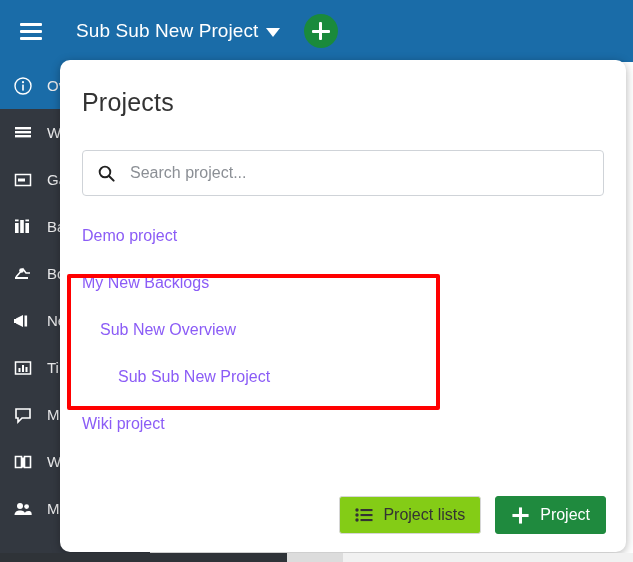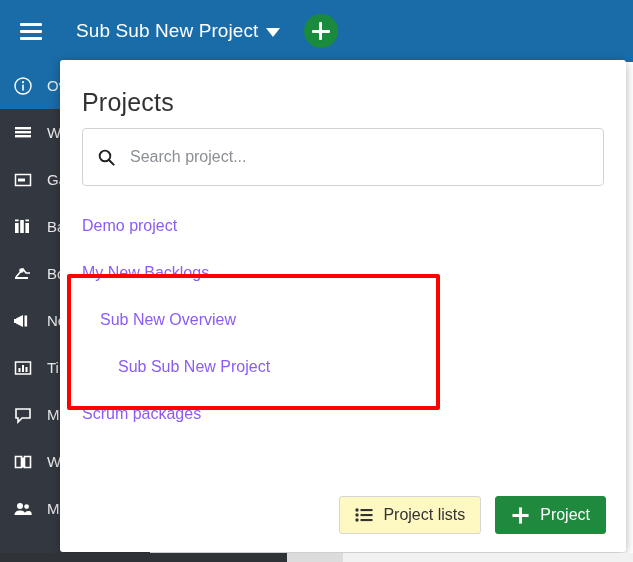--- a/index.html
+++ b/index.html
@@ -92,35 +92,35 @@
     display: flex; align-items: center; justify-content: flex-start;
   }
   .side-label { margin-left: 6px; }
 
   
   .panel {
     position: absolute;
     top: 60px; left: 60px;
     width: 566px; height: 492px;
     background: #ffffff;
-    border-radius: 3px;
+    border-radius: 10px;
     box-shadow: 0 2px 10px rgba(0,0,0,.30);
     z-index: 10;
     overflow: hidden;
   }
   .panel-title {
     font-size: 25px;
     color: #333333;
     padding: 28px 0 0 22px;
     font-weight: 400;
     letter-spacing: .2px;
   }
   .search-wrap {
-    margin: 11px 22px 0 22px;
-    height: 58px;
+    margin: 33px 22px 0 22px;
+    height: 46px;
     border: 1px solid #cfd3d8;
     border-radius: 4px;
     display: flex; align-items: center;
     padding: 0 14px;
     cursor: text;
   }
   .search-input {
     border: none; outline: none;
     font-family: "Liberation Sans", sans-serif;
     font-size: 16px;
@@ -167,21 +167,21 @@
   .btn {
     display: flex; align-items: center;
     height: 38px;
     padding: 0 15px;
     border-radius: 3px;
     font-size: 16px;
     cursor: pointer;
     white-space: nowrap;
   }
   .btn-secondary {
-    background: #fef9c3;
+    background: #84cc16;
     border: 1px solid #d6d6d6;
     color: #333333;
   }
   .btn-primary {
     background: #1f8a3e;
     border: 1px solid #1f8a3e;
     color: #ffffff;
   }
   .btn .lbl { margin-left: 10px; }
   .btn-primary .lbl { }
@@ -368,21 +368,21 @@
       <div class="project-row lvl-0">
         <span>My New Backlogs</span>
       </div>
       <div class="project-row lvl-1">
         <span>Sub New Overview</span>
       </div>
       <div class="project-row lvl-2">
         <span>Sub Sub New Project</span>
       </div>
       <div class="project-row lvl-0">
-        <span>Scrum packages</span>
+        <span>Wiki project</span>
       </div>
     </div>
 
     <div class="panel-footer">
       <div class="btn btn-secondary">
         <span>
           <svg width="18" height="16" viewBox="0 0 18 16">
             <circle cx="2" cy="3" r="1.7" fill="#333"></circle>
             <circle cx="2" cy="8" r="1.7" fill="#333"></circle>
             <circle cx="2" cy="13" r="1.7" fill="#333"></circle>

